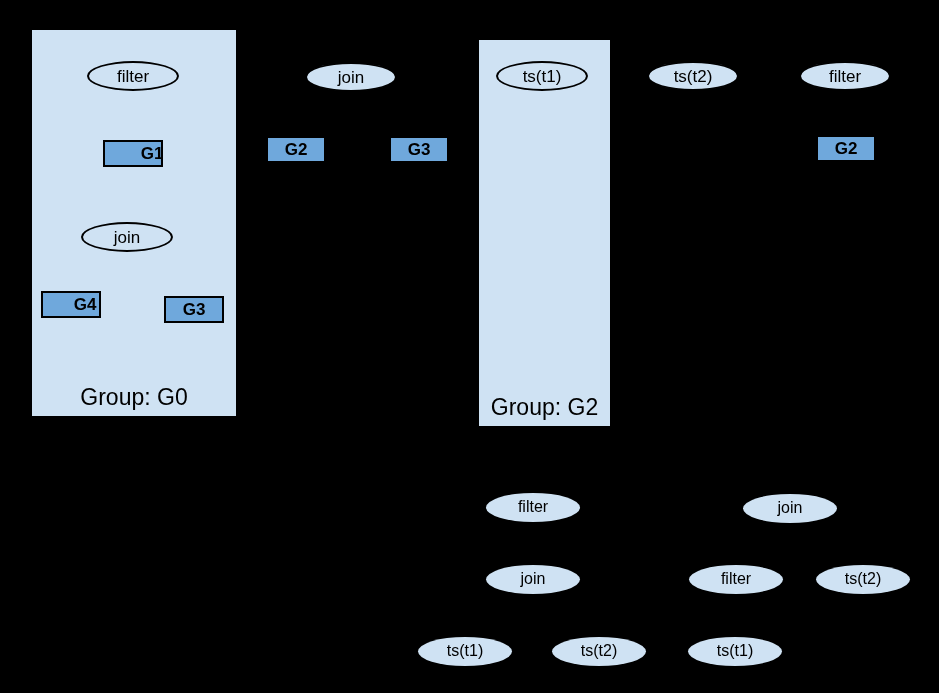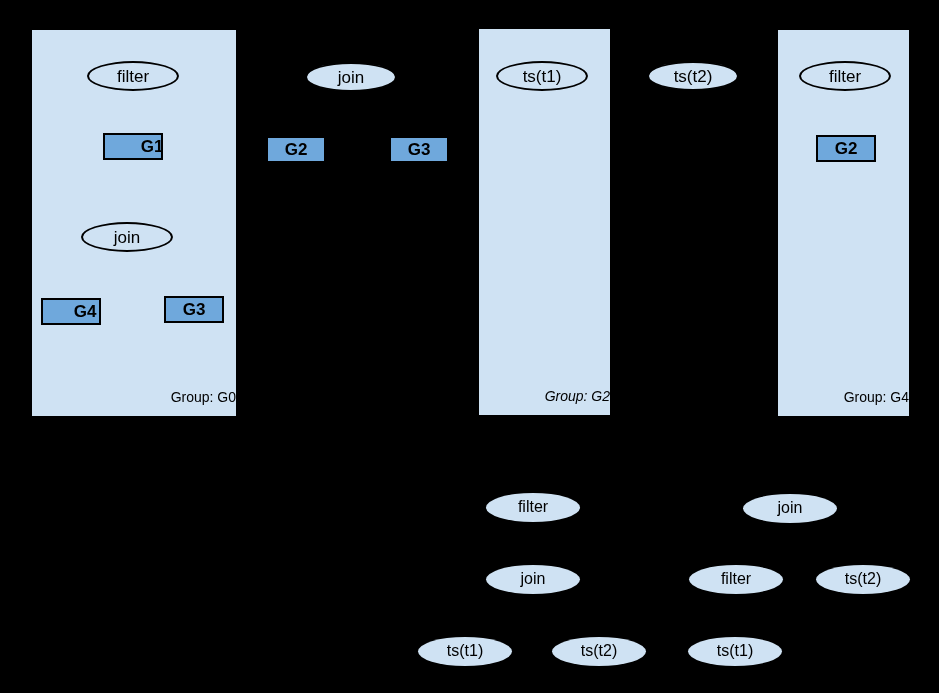--- a/index.html
+++ b/index.html
@@ -20,22 +20,22 @@
     position: absolute;
     background: var(--panel, #cfe2f3);
     border: 1.5px solid var(--stroke, #000000);
     box-sizing: border-box;
   }
   .panel-label {
     position: absolute;
     left: 0;
     bottom: 9px;
     width: 100%;
-    text-align: right;
-    font-size: 14px;
+    text-align: center;
+    font-size: 23px;
     line-height: 20px;
     color: var(--text, #000000);
   }
   .op-ellipse {
     position: absolute;
     width: 92px;
     height: 30px;
     box-sizing: border-box;
     border: 2px solid var(--stroke, #000000);
     border-radius: 50%;
@@ -95,34 +95,31 @@
       <line x1="141.0247852882904" y1="252.07141105607326" x2="179.57638888888889" y2="293.5" stroke="#000000" stroke-width="1.6" marker-end="url(#arrowhead)"></line>
       <line x1="339.325489114765" y1="92.28299606794403" x2="307.84027777777777" y2="133.5" stroke="#000000" stroke-width="1.6" marker-end="url(#arrowhead)"></line>
       <line x1="365.2160986160969" y1="92.05233971116141" x2="404.3611111111111" y2="133.5" stroke="#000000" stroke-width="1.6" marker-end="url(#arrowhead)"></line>
       <line x1="845.2187477565662" y1="91.74983847277082" x2="845.7847222222222" y2="132.5" stroke="#000000" stroke-width="1.6" marker-end="url(#arrowhead)"></line>
     </svg>
 <div class="panel" style="left: 31px; top: 29px; width: 206px; height: 388px;">
       <div class="panel-label">Group: G0</div>
     </div>
     <div class="op-ellipse" style="left: 87px; top: 61px;">filter</div>
     <div class="op-ellipse" style="left: 81px; top: 222px;">join</div>
-    <div class="ref-rect" style="left: 103px; top: 133px; padding-left: 38px;">G1</div>
-    <div class="ref-rect" style="left: 41px; top: 298px; padding-left: 28px;">G4</div>
+    <div class="ref-rect" style="left: 103px; top: 140px; padding-left: 38px;">G1</div>
+    <div class="ref-rect" style="left: 41px; top: 291px; padding-left: 28px;">G4</div>
     <div class="ref-rect" style="left: 164px; top: 295.5px;">G3</div>
     <div class="op-ellipse" style="left: 305px; top: 62px;">join</div>
     <div class="ref-rect" style="left: 266px; top: 135.5px;">G2</div>
     <div class="ref-rect" style="left: 389px; top: 135.5px;">G3</div>
-    <div class="panel" style="left: 478px; top: 28px; width: 133px; height: 388px; font-style: italic;">
+    <div class="panel" style="left: 478px; top: 39px; width: 133px; height: 388px;">
       <div class="panel-label">Group: G2</div>
     </div>
     <div class="op-ellipse" style="left: 496px; top: 61px;">ts(t1)</div>
     <div class="op-ellipse" style="left: 647px; top: 61px;">ts(t2)</div>
-    <div class="panel" style="left: 777px; top: 29px; width: 133px; height: 388px;">
-      <div class="panel-label">Group: G4</div>
-    </div>
     <div class="op-ellipse" style="left: 799px; top: 61px;">filter</div>
     <div class="ref-rect" style="left: 816px; top: 134.5px;">G2</div>
     <div class="float-ellipse" style="left: 486px; top: 492.5px;">filter</div>
     <div class="float-ellipse" style="left: 743px; top: 493.5px;">join</div>
     <div class="float-ellipse" style="left: 486px; top: 564.5px;">join</div>
     <div class="float-ellipse" style="left: 689px; top: 564.5px;">filter</div>
     <div class="float-ellipse" style="left: 816px; top: 564.5px;">ts(t2)</div>
     <div class="float-ellipse" style="left: 418px; top: 636.5px;">ts(t1)</div>
     <div class="float-ellipse" style="left: 552px; top: 636.5px;">ts(t2)</div>
     <div class="float-ellipse" style="left: 688px; top: 636.5px;">ts(t1)</div>

